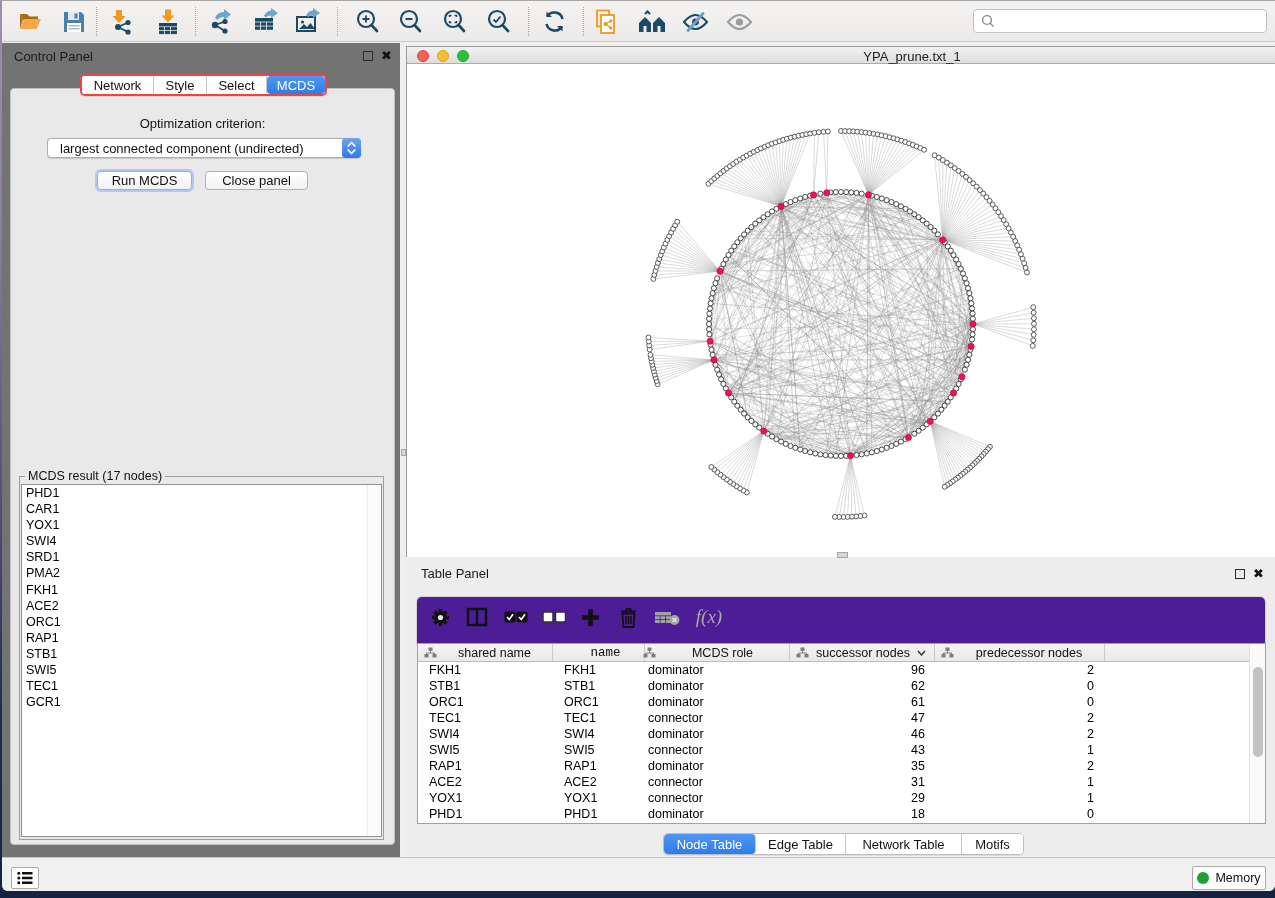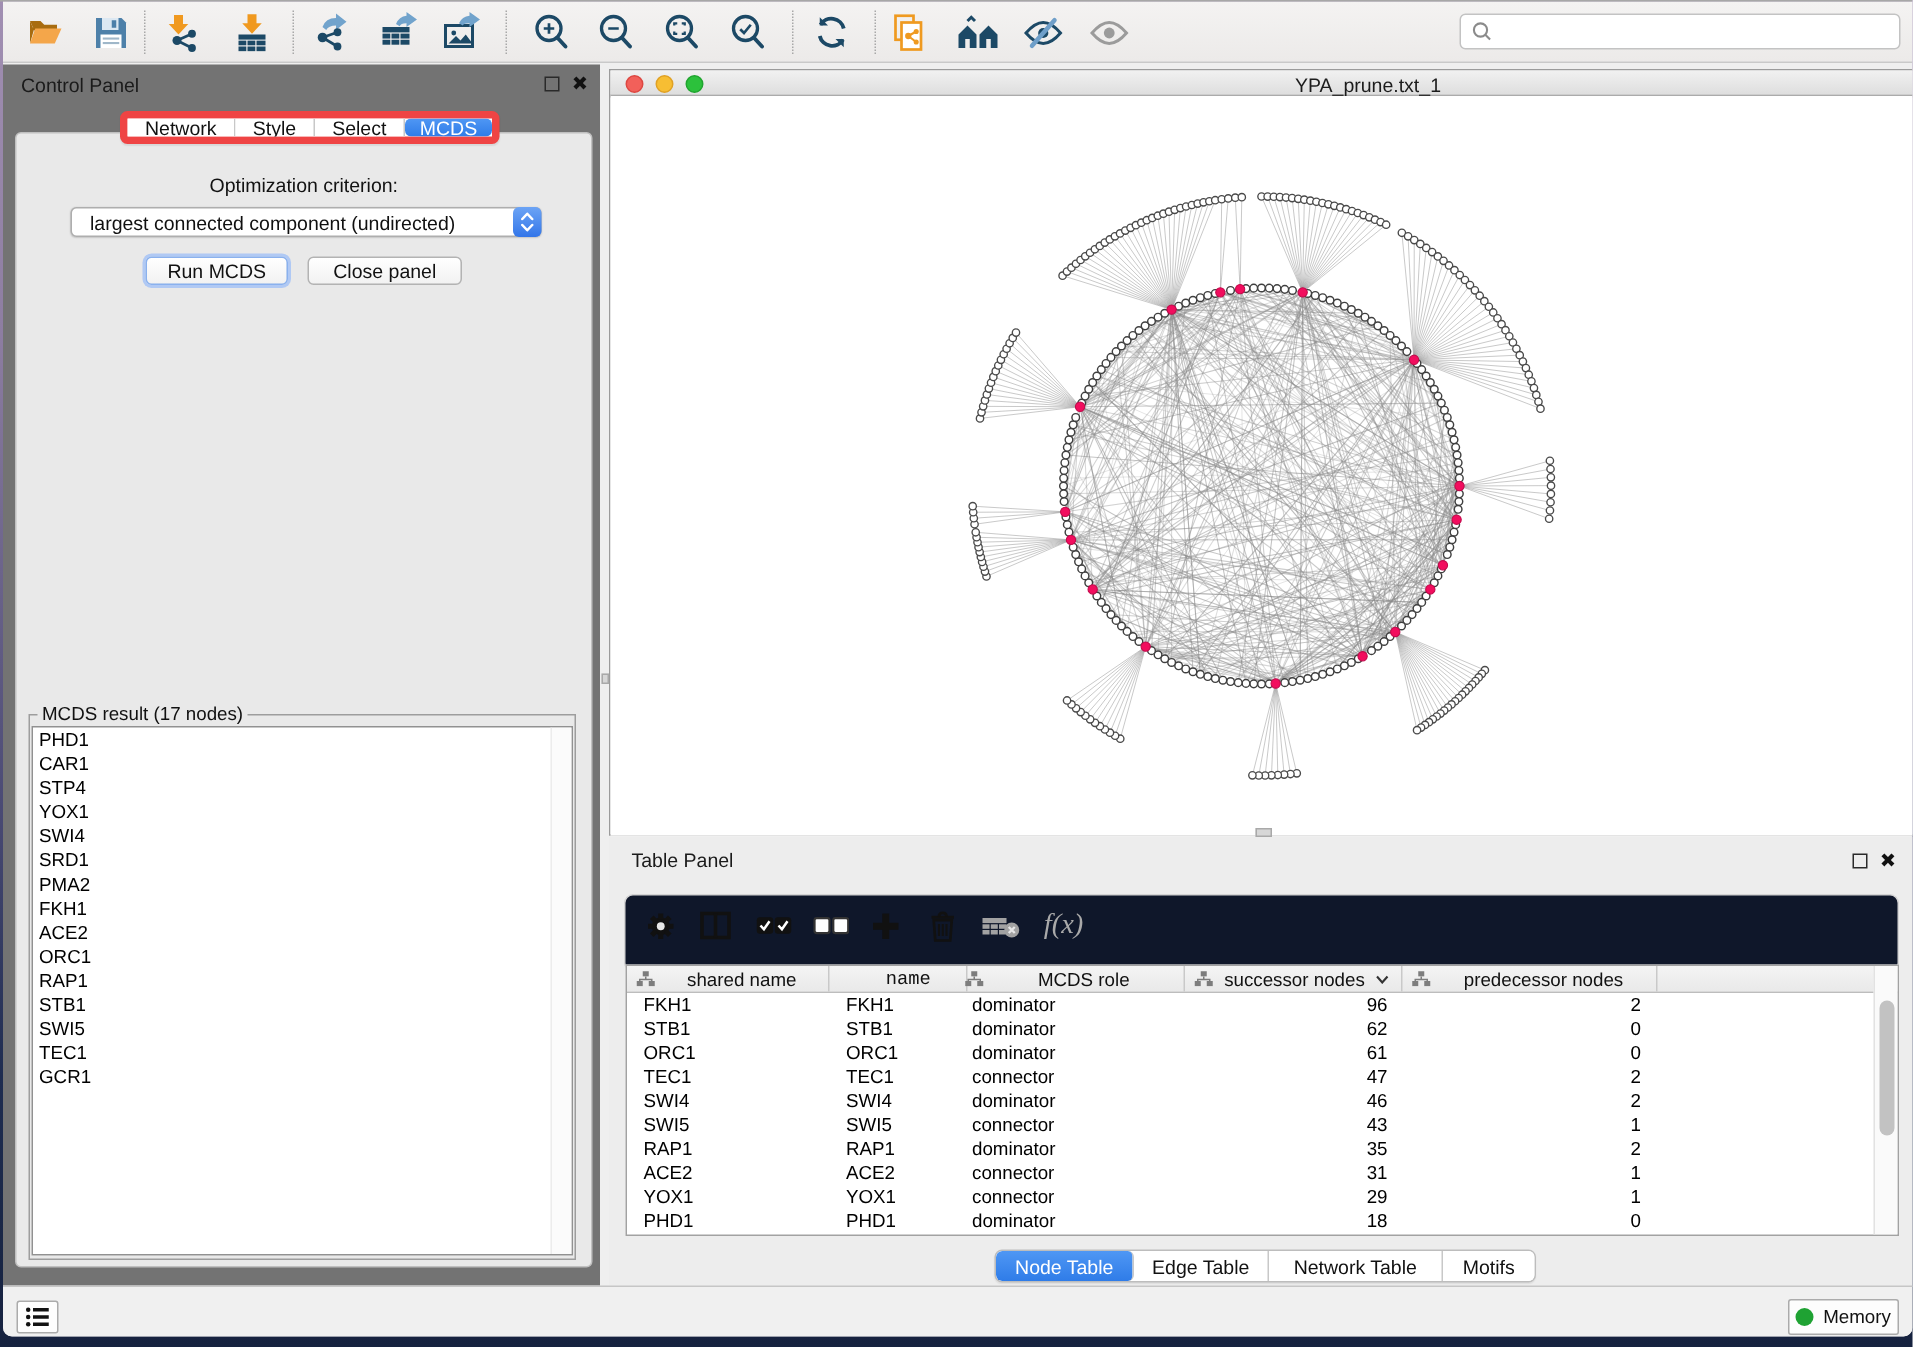--- a/index.html
+++ b/index.html
@@ -31,21 +31,21 @@
   #searchbox input { border:none; outline:none; flex:1; font-size:13px; margin-left:5px; background:transparent; }
   
   #control-panel { position:absolute; left:0; top:42px; width:398px; height:815px; background:#737373; }
   #cp-header { position:absolute; left:0; top:0; width:100%; height:25px; }
   #cp-title { position:absolute; left:12px; top:6px; font-size:13px; color:#1b1b1b; }
   .win-icons { position:absolute; display:flex; gap:8px; align-items:center; }
   #cp-icons { right:8px; top:8px; }
   .icon-restore { width:10px; height:10px; border:1.6px solid #2a2a2a; display:inline-block; }
   .icon-close { font-size:13px; font-weight:bold; color:#111; line-height:10px; }
   #cp-tabs { position:absolute; left:78px; top:31px; height:22px; display:flex; z-index:2;
-    border:5px solid #ef4444; border-radius:5px; background:#fff;
+    border:2px solid #ef4444; border-radius:5px; background:#fff;
     box-shadow:0 1px 1px rgba(0,0,0,0.08); overflow:hidden; }
   .cp-tab { height:100%; display:flex; align-items:center; justify-content:center;
     font-size:13px; color:#111; border-right:1px solid #c8c8c8; background:#fff; }
   .cp-tab:last-child { border-right:none; }
   .cp-tab.sel { background:linear-gradient(180deg,#4f97f4,#2f7ce8); color:#fff; border-radius:4px; }
   #cp-panel { position:absolute; left:8px; top:45px; width:385px; height:757px;
     background:#e9e9e9; border:1px solid #c0c0c0; border-radius:4px; }
   #opt-label { position:absolute; left:0; top:27px; width:100%; text-align:center; font-size:13px; color:#121212; }
   #combo { position:absolute; left:36px; top:49px; width:314px; height:20px;
     background:#fff; border:1px solid #aeaeae; border-radius:4px;
@@ -82,21 +82,21 @@
   
   #vsplit-knob { position:absolute; left:399px; top:448px; width:5px; height:7px;
     background:#d7d7d7; border:1px solid #a9a9a9; }
   #hsplit-knob { position:absolute; left:835px; top:551px; width:11px; height:6px;
     background:#d7d7d7; border:1px solid #a9a9a9; }
   
   #table-panel { position:absolute; left:404px; top:557px; width:871px; height:300px; background:#ededed; }
   #tp-title { position:absolute; left:15px; top:8px; font-size:13px; color:#1b1b1b; }
   #tp-icons { right:13px; top:11px; }
   #tp-toolbar { position:absolute; left:10px; top:38px; width:850px; height:52px;
-    background:#0f172a; border:1px solid #d4d4d4; border-radius:6px; }
+    background:#4c1d95; border:1px solid #d4d4d4; border-radius:6px; }
   .tp-tool { position:absolute; top:7px; width:26px; height:26px; display:flex; align-items:center; justify-content:center; }
   #fx-label { font-size:19px; font-style:italic; color:#a9a9a9; font-family:"Liberation Serif","DejaVu Serif",serif; }
   #ntable { position:absolute; left:11px; top:85px; width:849px; height:181px;
     background:#fff; border:1px solid #a2a2a2; overflow:hidden; }
   #ntable-header { position:absolute; left:0; top:0; width:100%; height:18px;
     background:linear-gradient(180deg,#f4f4f4,#e9e9e9); border-bottom:1px solid #bdbdbd; }
   .hcell { position:absolute; top:0; height:17px; border-right:1px solid #c9c9c9;
     display:flex; align-items:center; }
   .hcell .hlabel { flex:1; text-align:center; font-size:12.5px; color:#111; }
   .hicon { margin-left:6px; }
@@ -311,21 +311,20 @@
       </div>
       <div class="btn" id="btn-run">Run MCDS</div>
       <div class="btn" id="btn-close">Close panel</div>
       <div id="fieldset">
         <div id="fieldset-border"></div>
         <div id="fieldset-label">MCDS result (17 nodes)</div>
         <div id="mcds-list">
           <div id="mcds-items">
               <div class="mcds-item">PHD1</div>
               <div class="mcds-item">CAR1</div>
-              <div class="mcds-item">STP4</div>
               <div class="mcds-item">YOX1</div>
               <div class="mcds-item">SWI4</div>
               <div class="mcds-item">SRD1</div>
               <div class="mcds-item">PMA2</div>
               <div class="mcds-item">FKH1</div>
               <div class="mcds-item">ACE2</div>
               <div class="mcds-item">ORC1</div>
               <div class="mcds-item">RAP1</div>
               <div class="mcds-item">STB1</div>
               <div class="mcds-item">SWI5</div>

